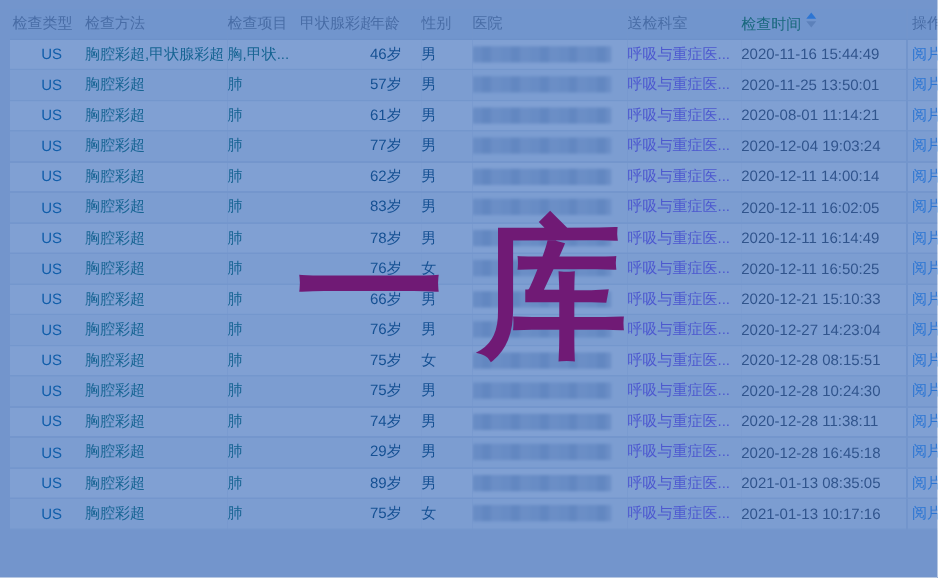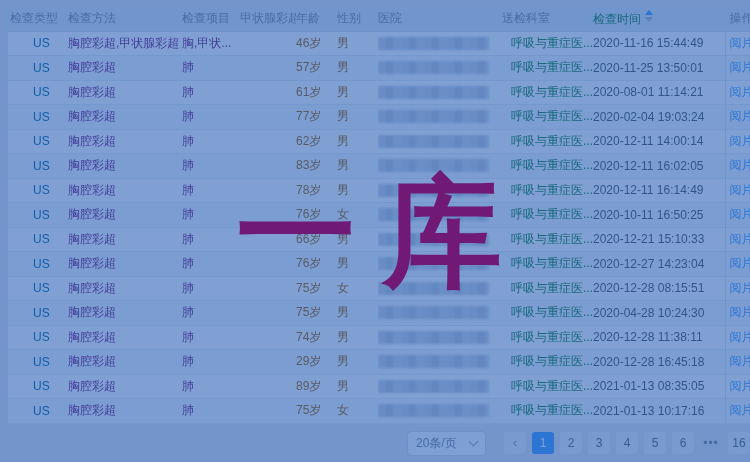--- a/index.html
+++ b/index.html
@@ -19,23 +19,23 @@
   th, td {
     padding:0; text-align:left; font-weight:400;
     white-space:nowrap; overflow:hidden; vertical-align:middle;
   }
   thead tr { height:24px; background:#dde6f1; }
   th { color:#808a99; border-bottom:1px solid #d4dde9; }
   tbody tr { height:24.5px; background:#ffffff; border-bottom:1px solid #e4eaf2; }
   tbody tr:nth-child(even) { background:#f5f8fb; }
   th.c-type { padding-left:2px; }
   td.c-type { padding-left:25px; color:#0369a1; }
-  td.c-item, td.c-organ, td.c-method { color:#701a75; }
-  td.c-age, td.c-gender { color:#a16207; }
-  td.c-dept { color:#15803d;text-align:right; }
+  td.c-item, td.c-organ, td.c-method { color:#0f766e; }
+  td.c-age, td.c-gender { color:#0c4a6e; }
+  td.c-dept { color:#8b5cf6; }
   td.c-time { color:#49525f;margin-top:24px; }
   .c-action { border-left:1px solid #dfe6ef; }
   th.c-action { padding-left:4px; }
   td.c-action { padding-left:4px; }
   .link { color:#409eff; cursor:pointer; }
   th.th-sort .lbl { color:#15803d; }
   .carets { display:inline-block; margin-left:4px; vertical-align:1px; }
   .caret { display:block; width:0; height:0; border-left:4px solid transparent;
            border-right:4px solid transparent; }
   .caret.up   { border-bottom:5px solid #409eff; margin-bottom:2px; }
@@ -160,21 +160,21 @@
               <td class="c-type">US</td>
               <td class="c-item">胸腔彩超</td>
               <td class="c-organ">肺</td>
               <td class="c-method"></td>
               <td class="c-age">77岁</td>
               <td class="c-gender">男</td>
               <td class="c-hospital">
                 <div class="redacted"></div>
               </td>
               <td class="c-dept">呼吸与重症医...</td>
-              <td class="c-time">2020-02-04 19:03:24</td>
+              <td class="c-time">2020-12-04 19:03:24</td>
               <td class="c-action"><span class="link">阅片</span></td>
             </tr>
             <tr>
               <td class="c-type">US</td>
               <td class="c-item">胸腔彩超</td>
               <td class="c-organ">肺</td>
               <td class="c-method"></td>
               <td class="c-age">62岁</td>
               <td class="c-gender">男</td>
               <td class="c-hospital">
@@ -216,21 +216,21 @@
               <td class="c-type">US</td>
               <td class="c-item">胸腔彩超</td>
               <td class="c-organ">肺</td>
               <td class="c-method"></td>
               <td class="c-age">76岁</td>
               <td class="c-gender">女</td>
               <td class="c-hospital">
                 <div class="redacted"></div>
               </td>
               <td class="c-dept">呼吸与重症医...</td>
-              <td class="c-time">2020-10-11 16:50:25</td>
+              <td class="c-time">2020-12-11 16:50:25</td>
               <td class="c-action"><span class="link">阅片</span></td>
             </tr>
             <tr>
               <td class="c-type">US</td>
               <td class="c-item">胸腔彩超</td>
               <td class="c-organ">肺</td>
               <td class="c-method"></td>
               <td class="c-age">66岁</td>
               <td class="c-gender">男</td>
               <td class="c-hospital">
@@ -272,21 +272,21 @@
               <td class="c-type">US</td>
               <td class="c-item">胸腔彩超</td>
               <td class="c-organ">肺</td>
               <td class="c-method"></td>
               <td class="c-age">75岁</td>
               <td class="c-gender">男</td>
               <td class="c-hospital">
                 <div class="redacted"></div>
               </td>
               <td class="c-dept">呼吸与重症医...</td>
-              <td class="c-time">2020-04-28 10:24:30</td>
+              <td class="c-time">2020-12-28 10:24:30</td>
               <td class="c-action"><span class="link">阅片</span></td>
             </tr>
             <tr>
               <td class="c-type">US</td>
               <td class="c-item">胸腔彩超</td>
               <td class="c-organ">肺</td>
               <td class="c-method"></td>
               <td class="c-age">74岁</td>
               <td class="c-gender">男</td>
               <td class="c-hospital">
@@ -335,35 +335,18 @@
                 <div class="redacted"></div>
               </td>
               <td class="c-dept">呼吸与重症医...</td>
               <td class="c-time">2021-01-13 10:17:16</td>
               <td class="c-action"><span class="link">阅片</span></td>
             </tr>
           </tbody>
       </table>
     </div>
 
-    <div class="pager">
-      <div class="size-select">
-        <span>20条/页</span>
-        <span class="chev"></span>
-      </div>
-      <button class="pg-btn prev">‹</button>
-      <span style="display:flex;gap:6px">
-          <button class="pg-btn active">1</button>
-          <button class="pg-btn">2</button>
-          <button class="pg-btn">3</button>
-          <button class="pg-btn">4</button>
-          <button class="pg-btn">5</button>
-          <button class="pg-btn">6</button>
-          <button class="pg-btn dots">•••</button>
-          <button class="pg-btn">16</button>
-        </span>
-    </div>
 
   </div>
 
   <div class="tint"></div>
   <div class="watermark">一库</div>
 </div>
 
 </body></html>

